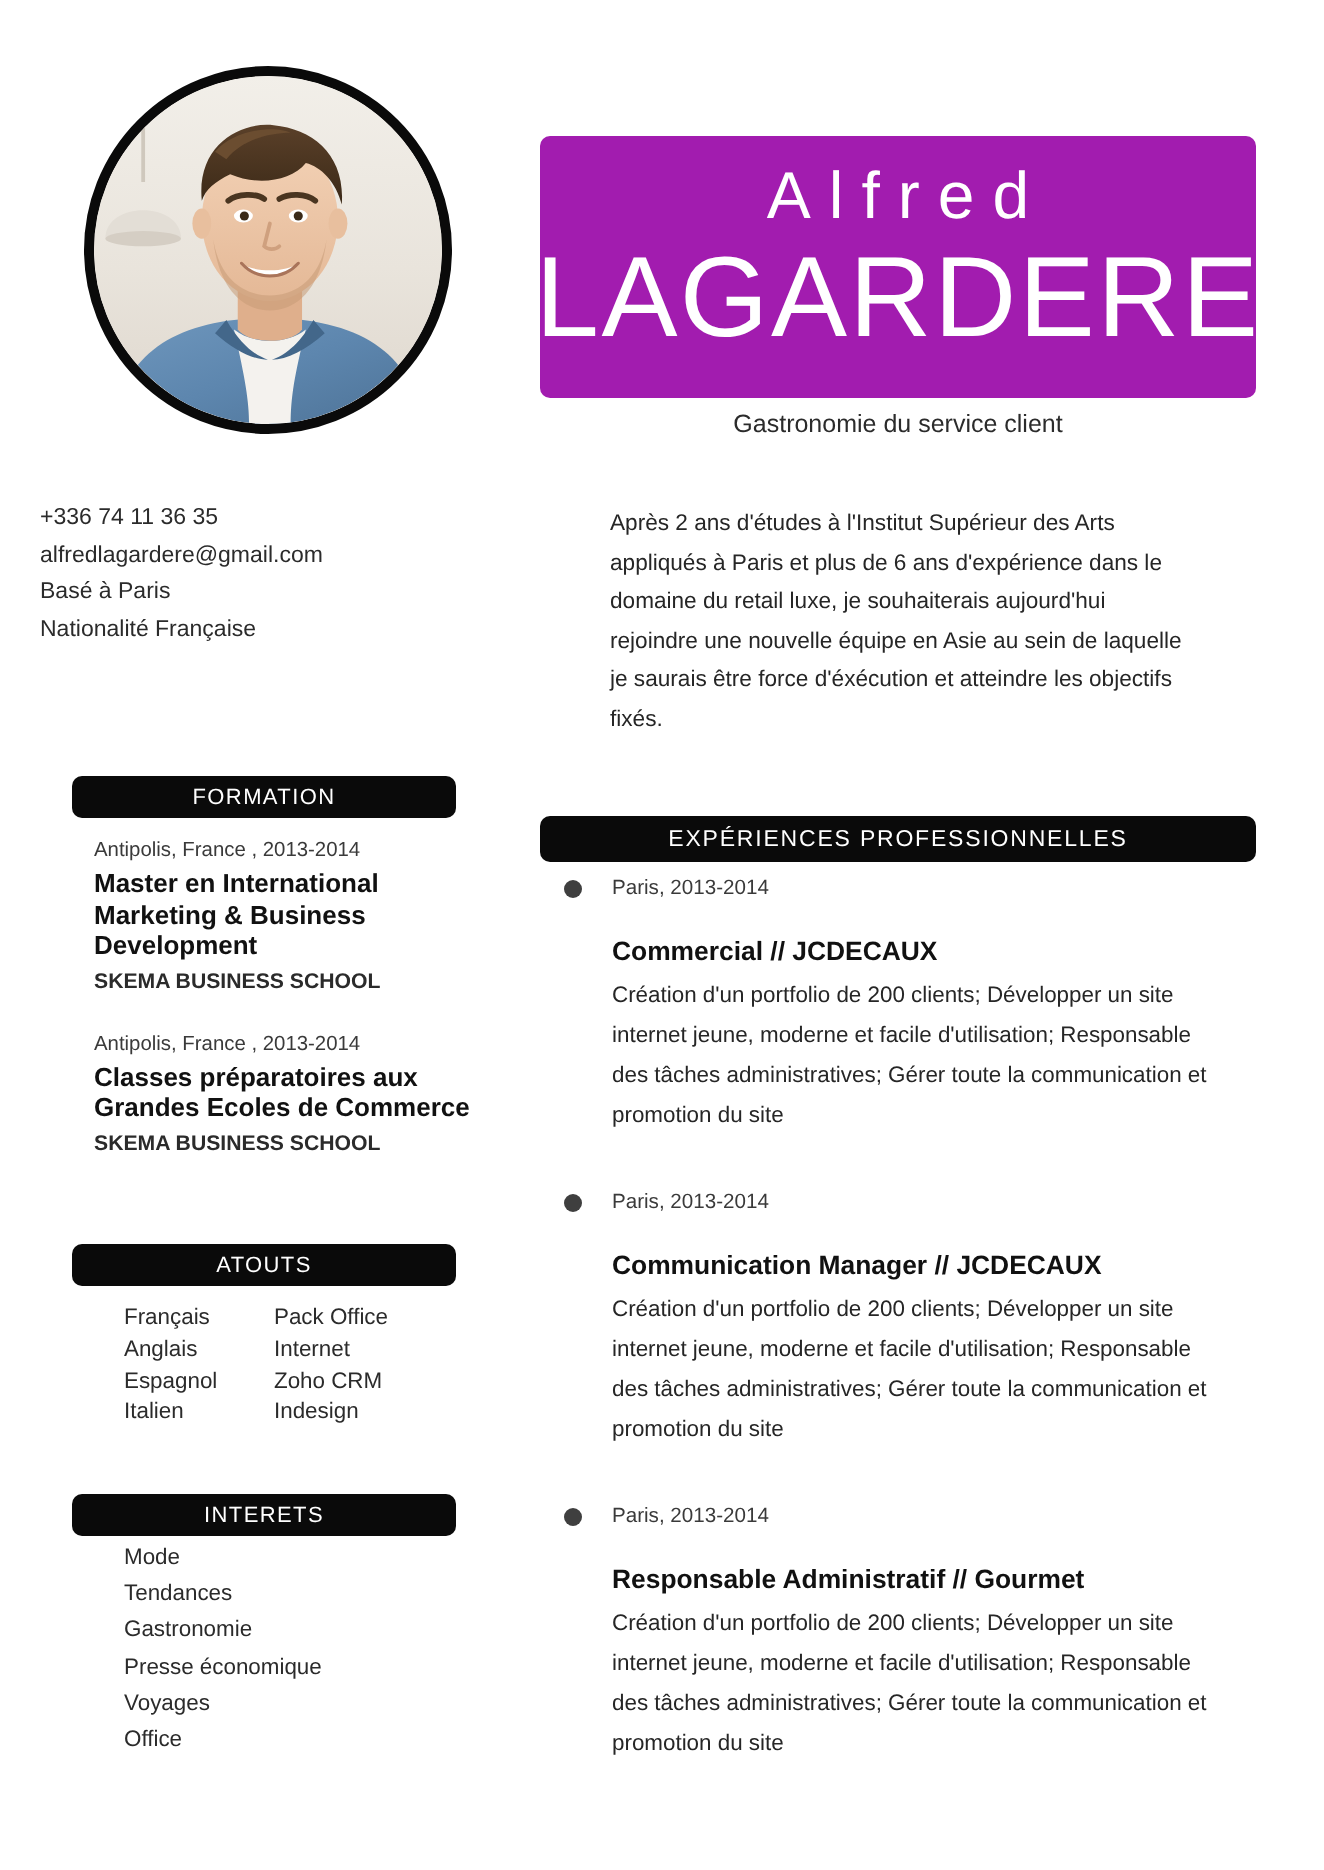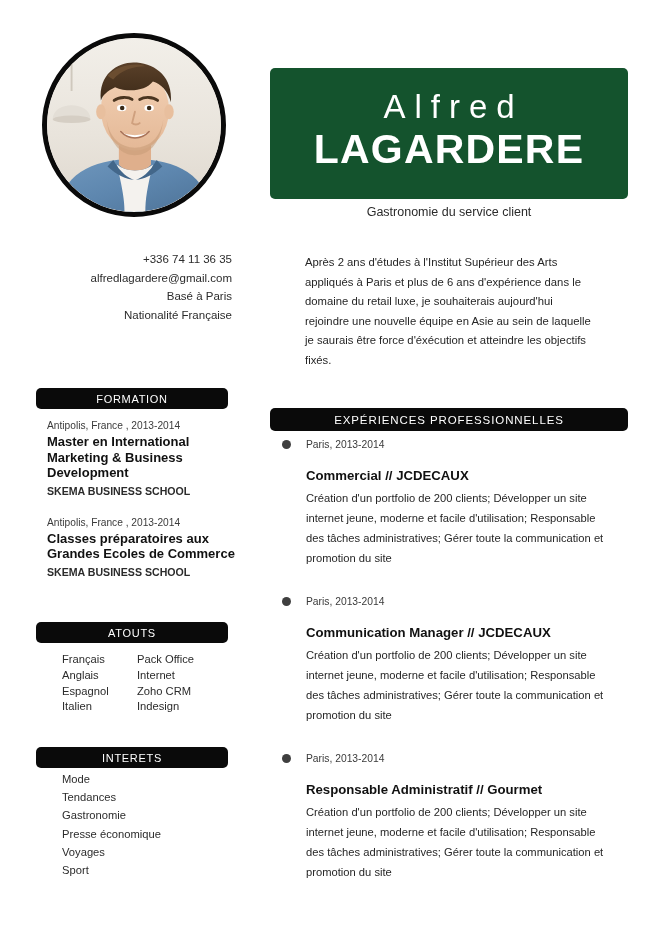--- a/index.html
+++ b/index.html
@@ -40,62 +40,62 @@
   }
   .photo-svg { display: block; width: 100%; height: 100%; }
 
   
   .name-block {
     position: absolute;
     left: 270px;
     top: 68px;
     width: 358px;
     height: 131px;
-    background: #14532d;
+    background: #a21caf;
     border-radius: 5px;
     display: flex;
     flex-direction: column;
     align-items: center;
     justify-content: center;
     box-sizing: border-box;
     padding-bottom: 4px;
   }
   .first-name {
     color: #ffffff;
     font-size: 33px;
     letter-spacing: 9px;
     font-weight: 400;
     line-height: 1.05;
     padding-left: 9px;
   }
   .last-name {
     color: #ffffff;
-    font-size: 41px;
+    font-size: 57px;
     letter-spacing: 1.2px;
-    font-weight: 700;
+    font-weight: 400;
     line-height: 1.12;
     margin-top: 2px;
   }
   .job-title {
     position: absolute;
     left: 270px;
     top: 205px;
     width: 358px;
     text-align: center;
     font-size: 12.5px;
     color: #2b2b2b;
   }
 
   
   .contact {
     position: absolute;
-    left: 40px;
+    left: 20px;
     top: 250px;
     width: 192px;
-    text-align: right;
+    text-align: left;
   }
   .contact div {
     font-size: 11.5px;
     color: #2b2b2b;
     line-height: 18.5px;
   }
 
   
   .summary {
     position: absolute;
@@ -329,21 +329,21 @@
       <div>Indesign</div>
     </div>
   </div>
 
   <div class="interests">
     <div>Mode</div>
     <div>Tendances</div>
     <div>Gastronomie</div>
     <div>Presse économique</div>
     <div>Voyages</div>
-    <div>Sport</div>
+    <div>Office</div>
   </div>
 
   <div class="exp-list">
     <div class="exp-item">
       <span class="exp-bullet"></span>
       <div class="exp-meta">Paris, 2013-2014</div>
       <div class="exp-title">Commercial // JCDECAUX</div>
       <div class="exp-desc">Création d'un portfolio de 200 clients; Développer un site internet jeune, moderne et facile d'utilisation; Responsable des tâches administratives; Gérer toute la communication et promotion du site</div>
     </div>
     <div class="exp-item">

